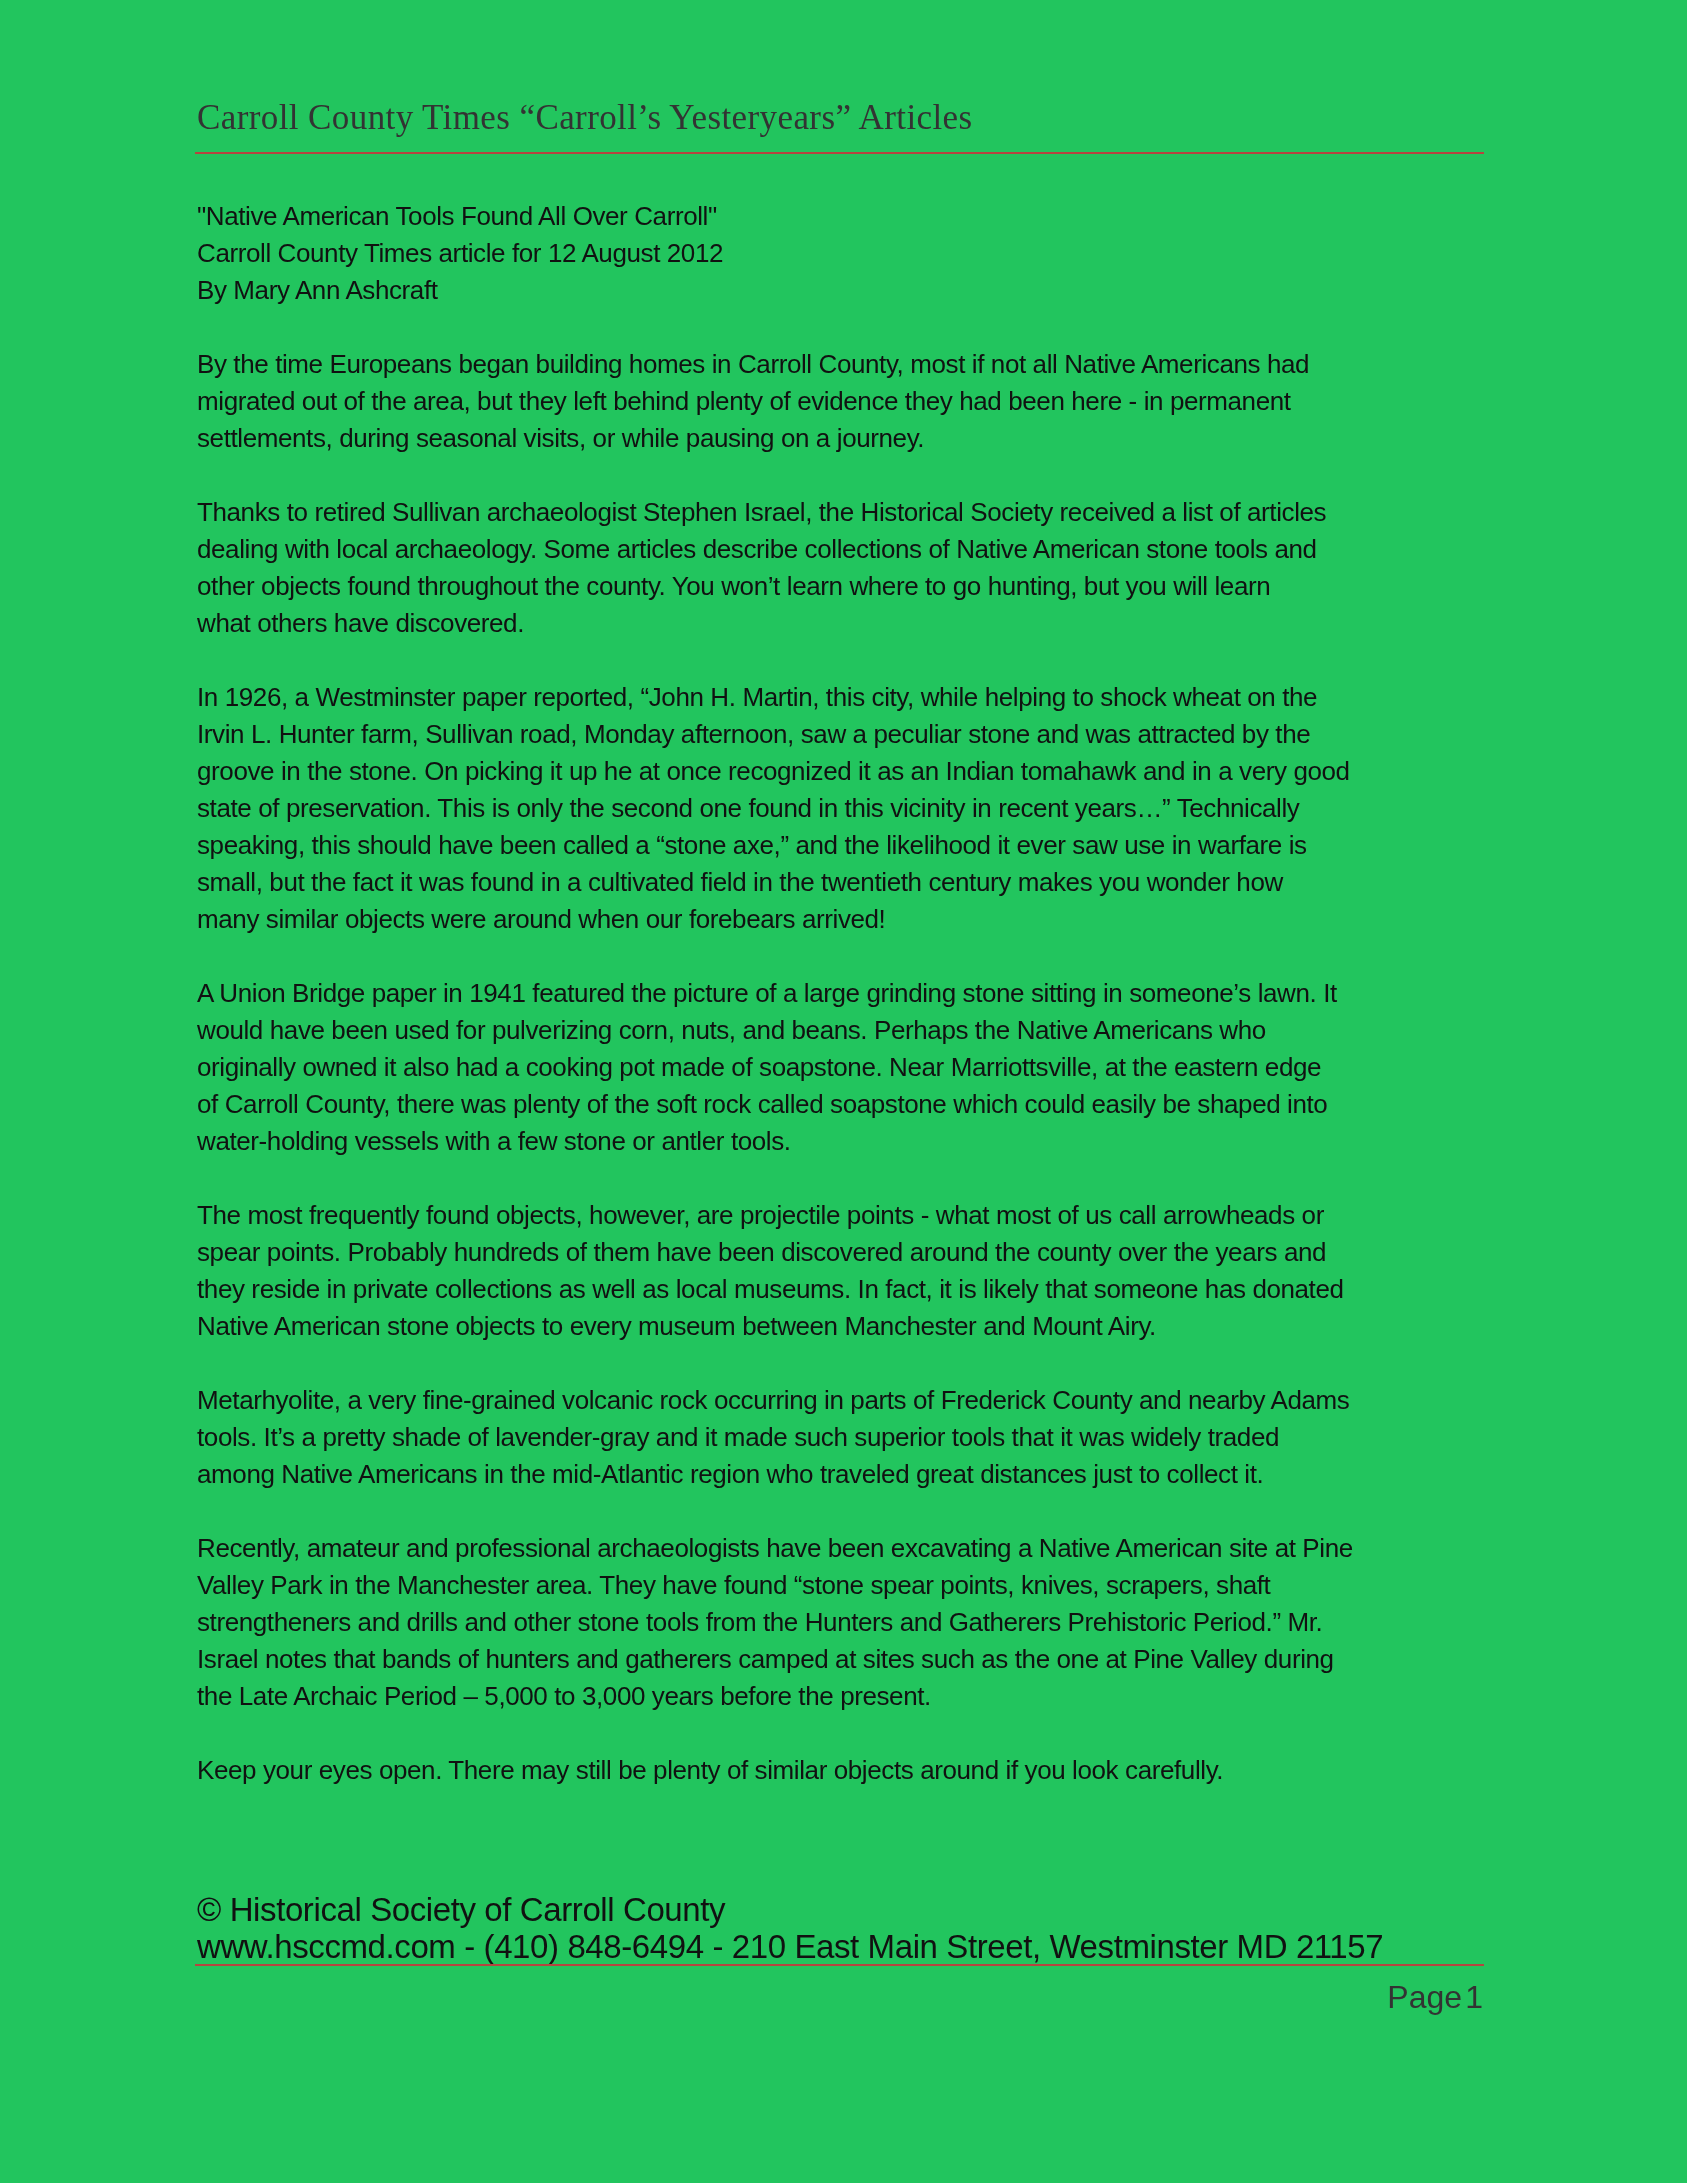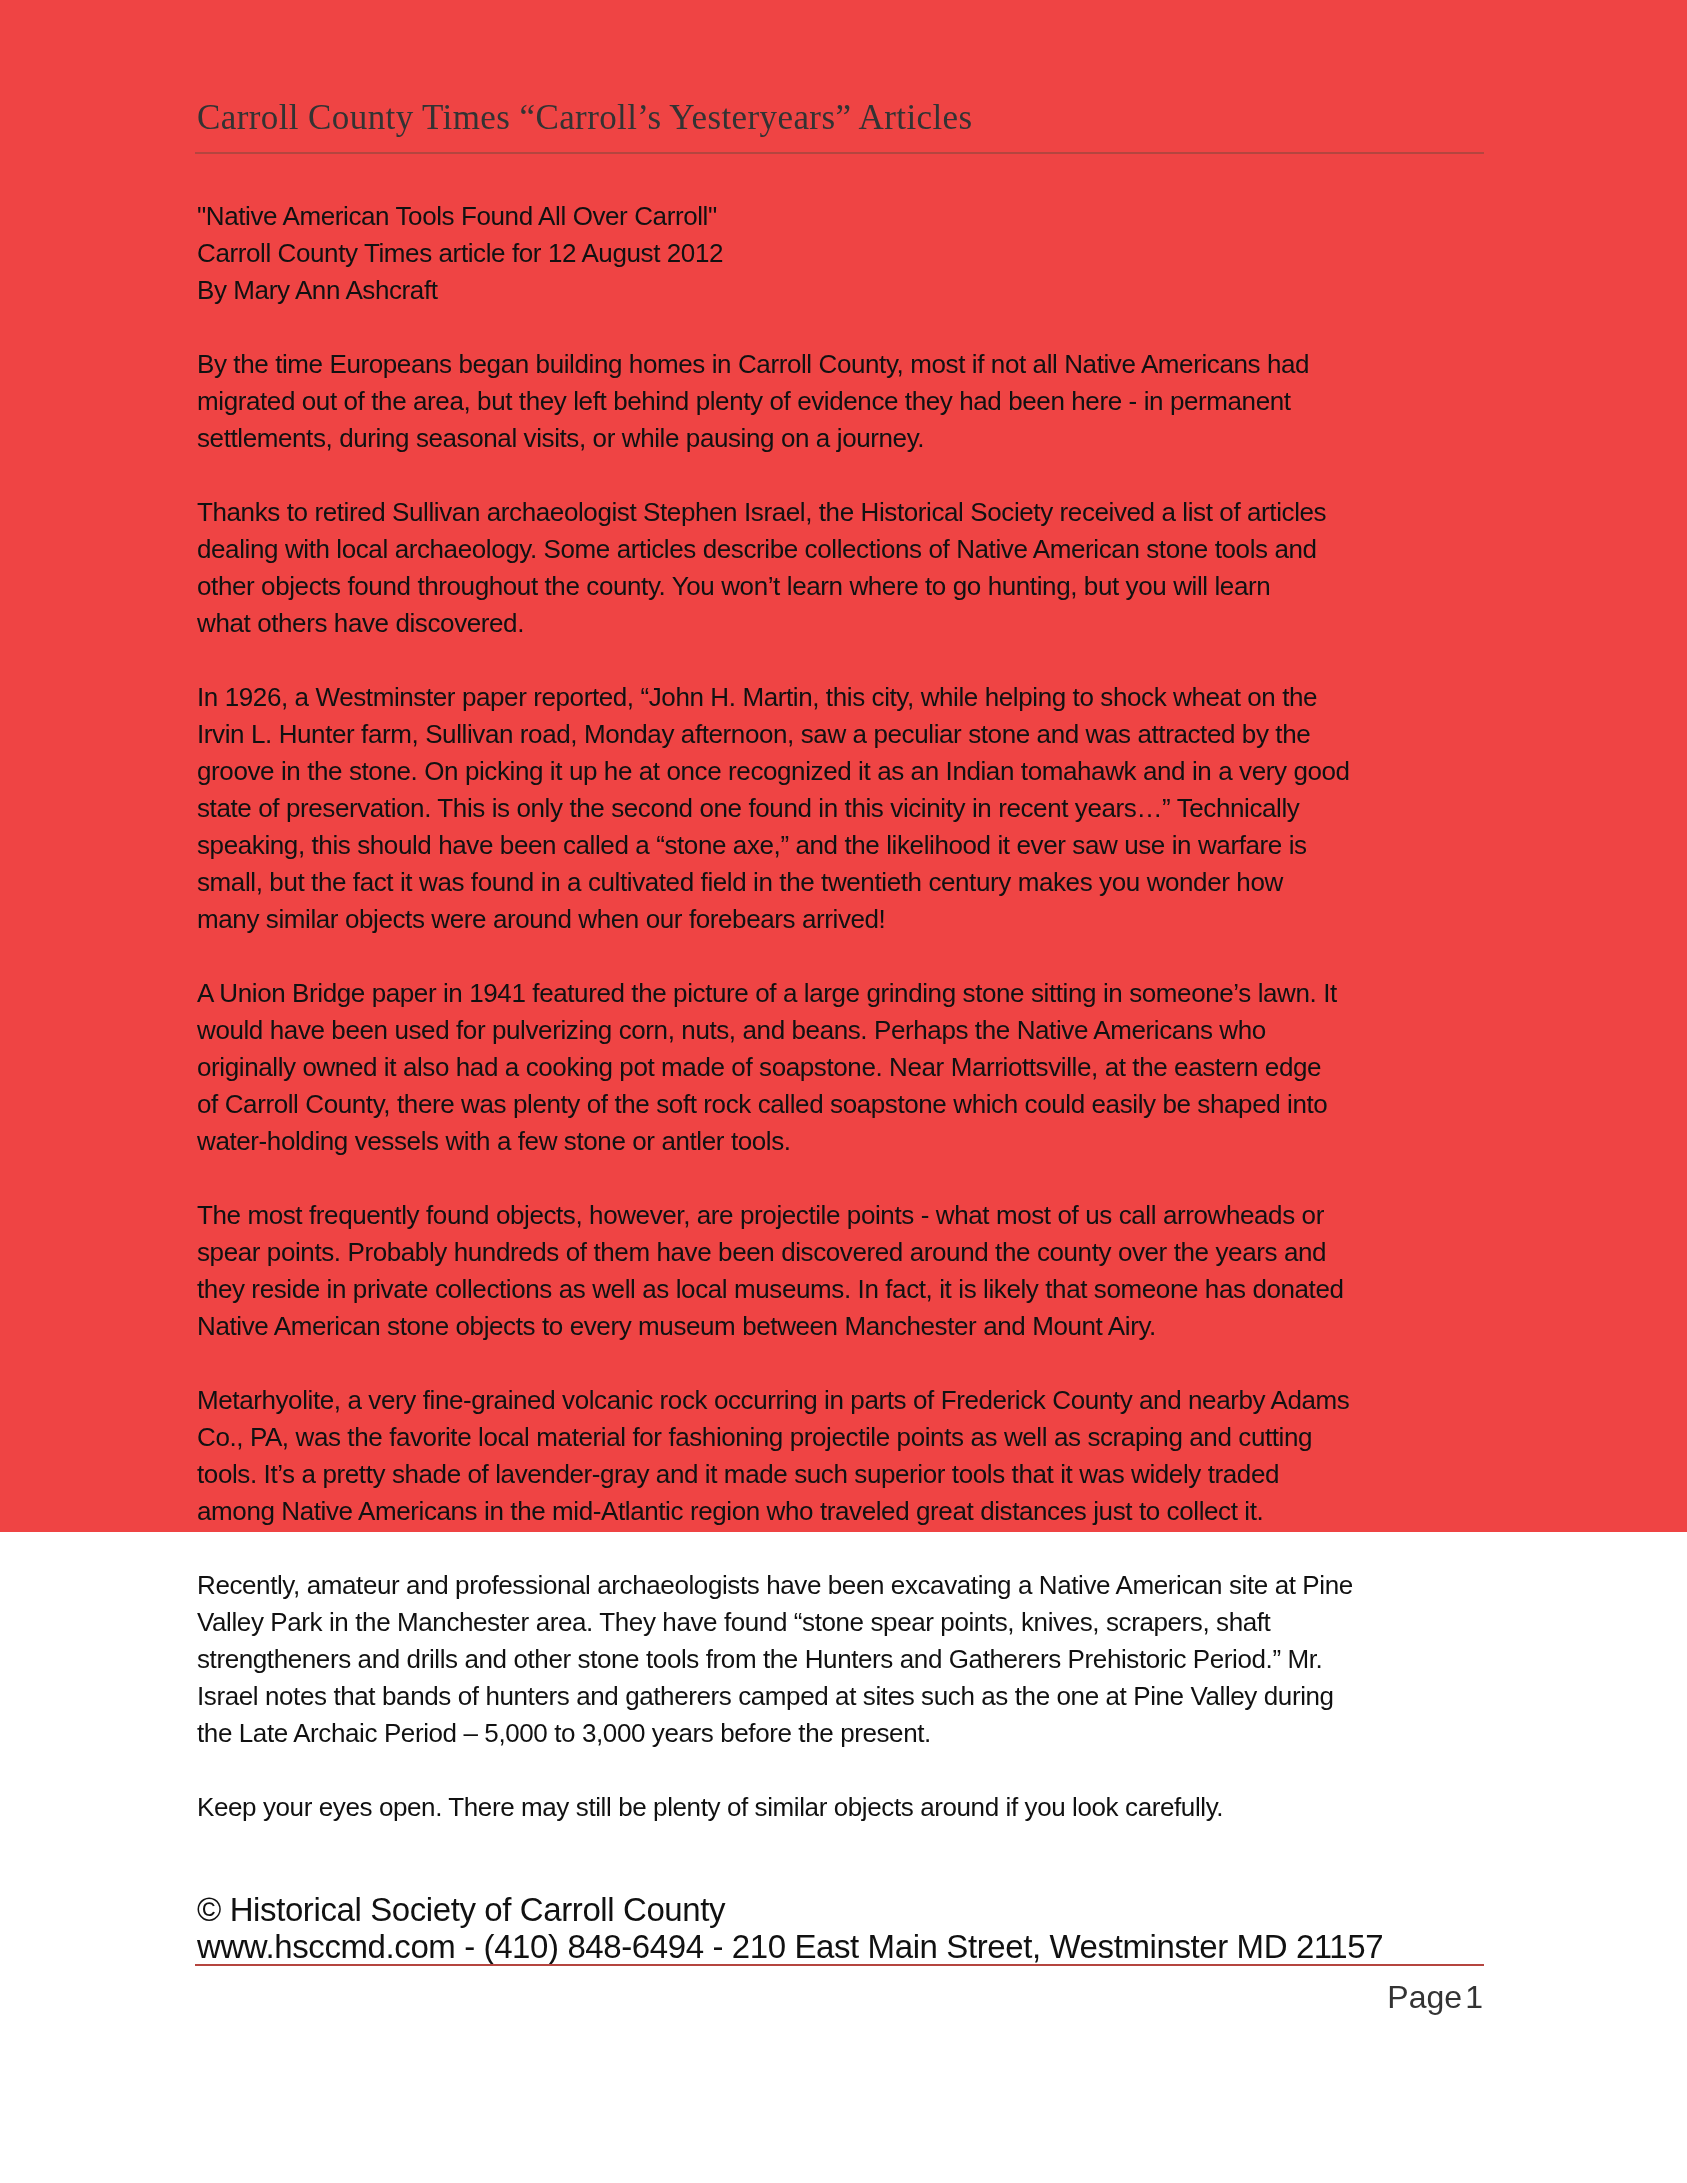--- a/index.html
+++ b/index.html
@@ -1,17 +1,17 @@
 <!DOCTYPE html>
 <html style="font-size:11.2px"><head>
 <meta charset="utf-8">
 <style>
   html, body { margin:0; padding:0; background:#ffffff; }
   body { width:1687px; height:2183px; position:relative; overflow:hidden; }
-  .page { position:absolute; left:0; top:0; width:1687px; height:1532px; background:#ef4444; }
+  .page { position:absolute; left:0; top:0; width:1687px; height:2183px; background:#22c55e; }
   .header-title {
     position:absolute; left:197px; top:98px;
     font-family:"DejaVu Serif", "Liberation Serif", serif;
     font-size:35px; color:#333333; letter-spacing:0.4px; white-space:nowrap;
     font-family:"Liberation Serif", serif;
   }
   .header-rule { position:absolute; left:195px; top:152px; width:1289px; height:2.1px; background:#b5453f; }
   .body {
     position:absolute; left:197px; top:198px; width:1307px;
     font-family:"Liberation Sans", sans-serif; font-size:26px; line-height:37px; color:#111;
@@ -69,21 +69,20 @@
           <span class="line">water-holding vessels with a few stone or antler tools.</span>
         </div>
         <div class="para">
           <span class="line">The most frequently found objects, however, are projectile points - what most of us call arrowheads or</span>
           <span class="line">spear points.  Probably hundreds of them have been discovered around the county over the years and</span>
           <span class="line">they reside in private collections as well as local museums.  In fact, it is likely that someone has donated</span>
           <span class="line">Native American stone objects to every museum between Manchester and Mount Airy.</span>
         </div>
         <div class="para">
           <span class="line">Metarhyolite, a very fine-grained volcanic rock occurring in parts of Frederick County and nearby Adams</span>
-          <span class="line">Co., PA, was the favorite local material for fashioning projectile points as well as scraping and cutting</span>
           <span class="line">tools.  It’s a pretty shade of lavender-gray and it made such superior tools that it was widely traded</span>
           <span class="line">among Native Americans in the mid-Atlantic region who traveled great distances just to collect it.</span>
         </div>
         <div class="para">
           <span class="line">Recently, amateur and professional archaeologists have been excavating a Native American site at Pine</span>
           <span class="line">Valley Park in the Manchester area.  They have found “stone spear points, knives, scrapers, shaft</span>
           <span class="line">strengtheners and drills and other stone tools from the Hunters and Gatherers Prehistoric Period.”  Mr.</span>
           <span class="line">Israel notes that bands of hunters and gatherers camped at sites such as the one at Pine Valley during</span>
           <span class="line">the Late Archaic Period – 5,000 to 3,000 years before the present.</span>
         </div>

